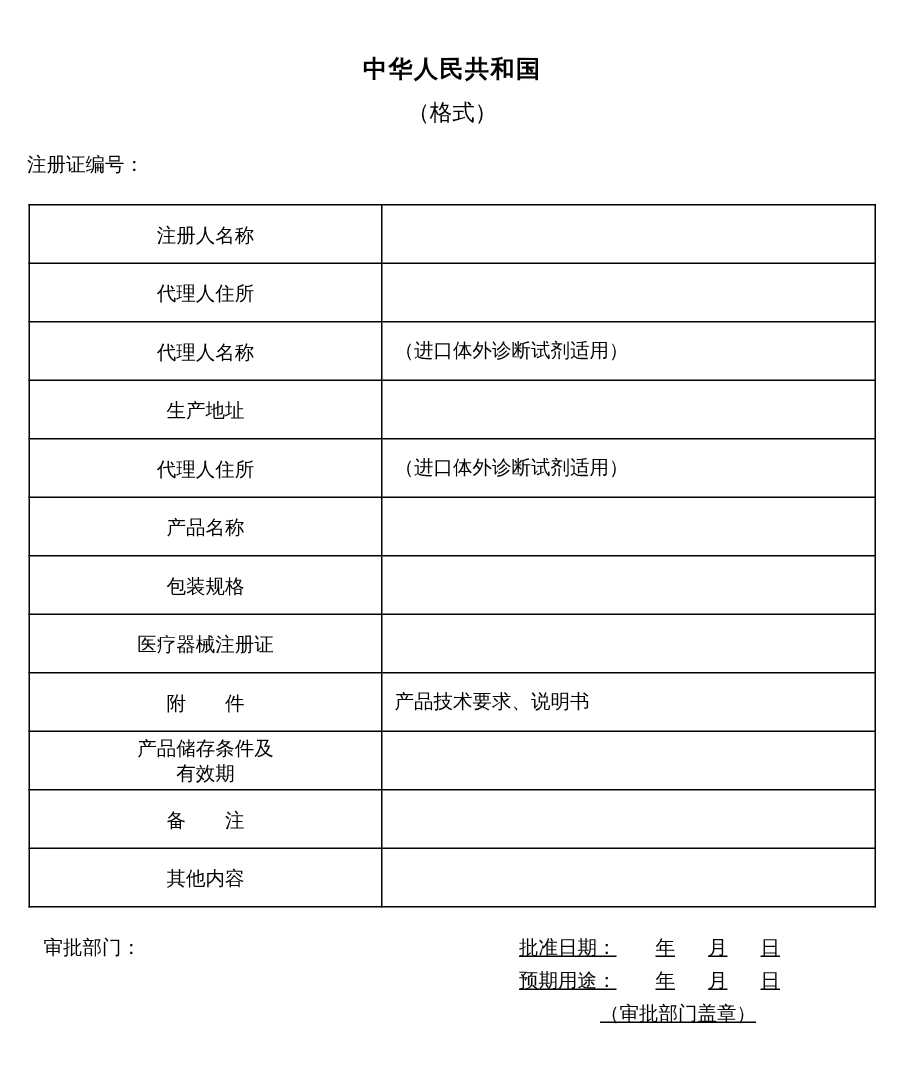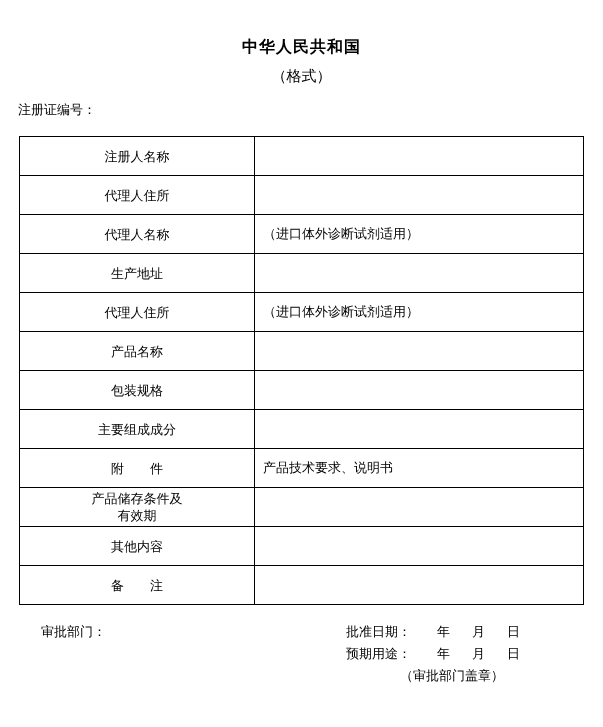--- a/index.html
+++ b/index.html
@@ -70,32 +70,33 @@
   }
   .footer {
     width: 565px;
     margin: 8px auto 0 auto;
     font-size: 13px;
     position: relative;
     height: 80px;
   }
   .footer .dept {
     position: absolute;
-    left: 22px;
+    left: 10px;
     top: 2px;
   }
   .footer .right-col {
     position: absolute;
     right: 8px;
     top: 0;
     text-align: left;
     width: 230px;
   }
   .footer .right-col div {
     line-height: 22px;
+    text-decoration: underline;
   }
   .footer .right-col .date-row .gap1 { display: inline-block; width: 26px; }
   .footer .right-col .date-row .gap2 { display: inline-block; width: 22px; }
   .footer .right-col .seal {
     text-align: center;
     padding-right: 18px;
   }
 </style>
 </head>
 <body>
@@ -148,46 +149,46 @@
         <td class="value"></td>
       </tr>
       <tr>
         <td class="label">
           <span class="l1">包装规格</span>
         </td>
         <td class="value"></td>
       </tr>
       <tr>
         <td class="label">
-          <span class="l1">主要组成成分</span>
+          <span class="l1">医疗器械注册证</span>
         </td>
         <td class="value"></td>
       </tr>
       <tr>
         <td class="label">
           <span class="l1">附　　件</span>
         </td>
         <td class="value">产品技术要求、说明书</td>
       </tr>
       <tr>
         <td class="label">
           <span class="l1">产品储存条件及</span>
           <span class="l2">有效期</span>
         </td>
         <td class="value"></td>
       </tr>
       <tr>
         <td class="label">
+          <span class="l1">备　　注</span>
+        </td>
+        <td class="value"></td>
+      </tr>
+      <tr>
+        <td class="label">
           <span class="l1">其他内容</span>
-        </td>
-        <td class="value"></td>
-      </tr>
-      <tr>
-        <td class="label">
-          <span class="l1">备　　注</span>
         </td>
         <td class="value"></td>
       </tr>
     </tbody>
   </table>
 
   <div class="footer">
     <div class="dept">审批部门：</div>
     <div class="right-col">
       <div class="date-row">

